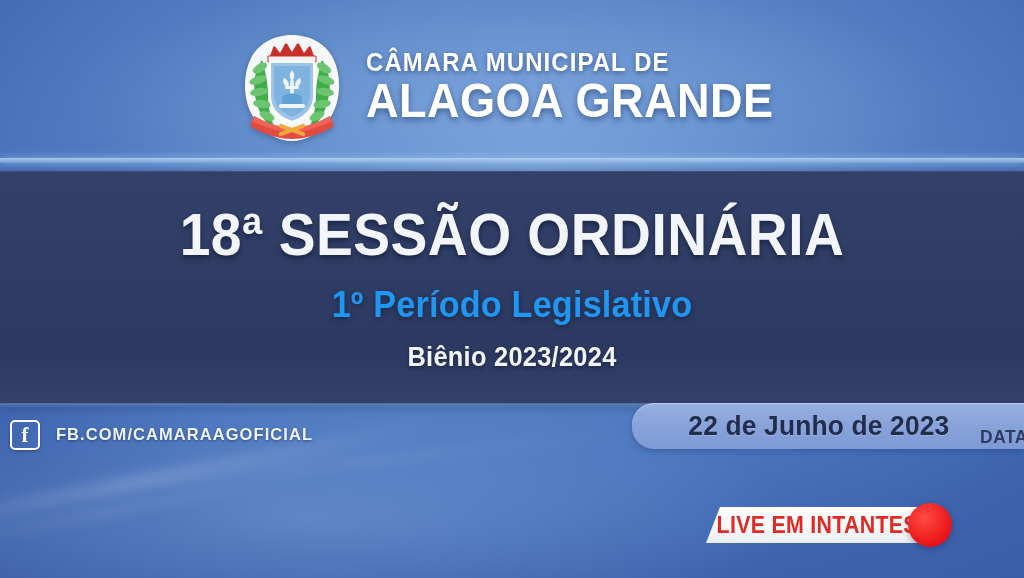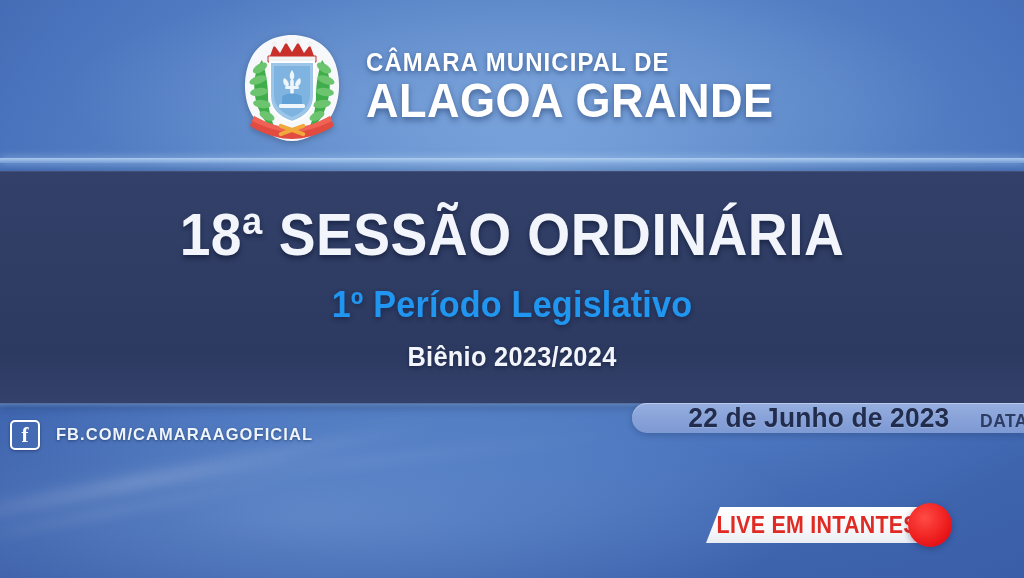--- a/index.html
+++ b/index.html
@@ -84,21 +84,21 @@
   }
   .title-bienio{
     position:absolute; left:0; right:0; top:344px; text-align:center;
     color:#f2f5fb; font-weight:bold; font-size:27px; line-height:1;
     letter-spacing:.3px; transform:scaleX(.94);
     text-shadow:0 2px 4px rgba(10,20,45,.45);
   }
 
   
   .date-panel{
-    position:absolute; left:632px; top:403px; width:392px; height:30px;
+    position:absolute; left:632px; top:403px; width:392px; height:46px;
     background:linear-gradient(180deg, #97afe0 0%, #8aa4da 45%, #7e9ad4 100%);
     border-top-left-radius:22px; border-bottom-left-radius:22px;
     box-shadow:inset 0 1px 0 rgba(255,255,255,.35), 0 2px 6px rgba(20,40,80,.28);
     display:flex; align-items:center;
   }
   .date-text{
     color:#222d4e; font-weight:bold; font-size:28px; letter-spacing:.2px;
     transform:scaleX(.94); margin-left:48px; white-space:nowrap;
     text-shadow:0 1px 1px rgba(255,255,255,.2);
   }

